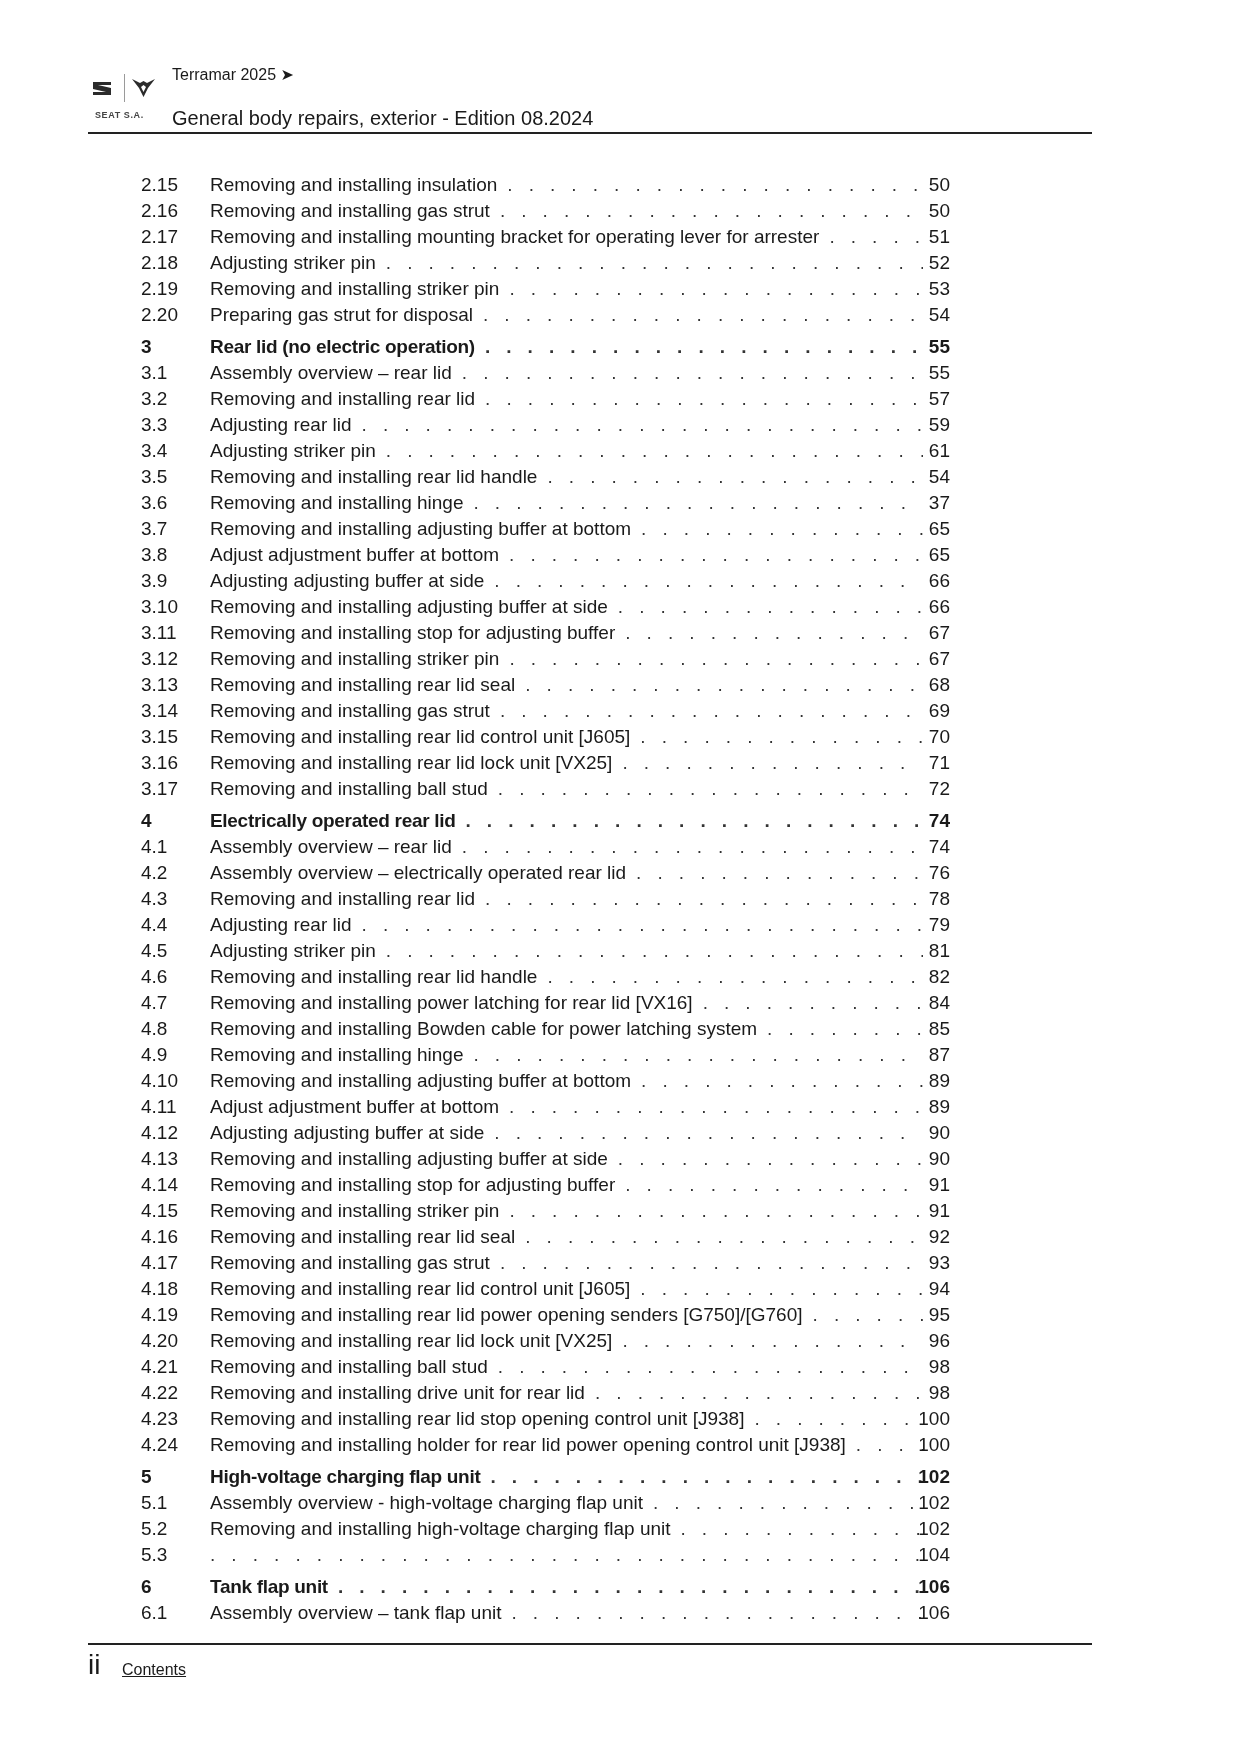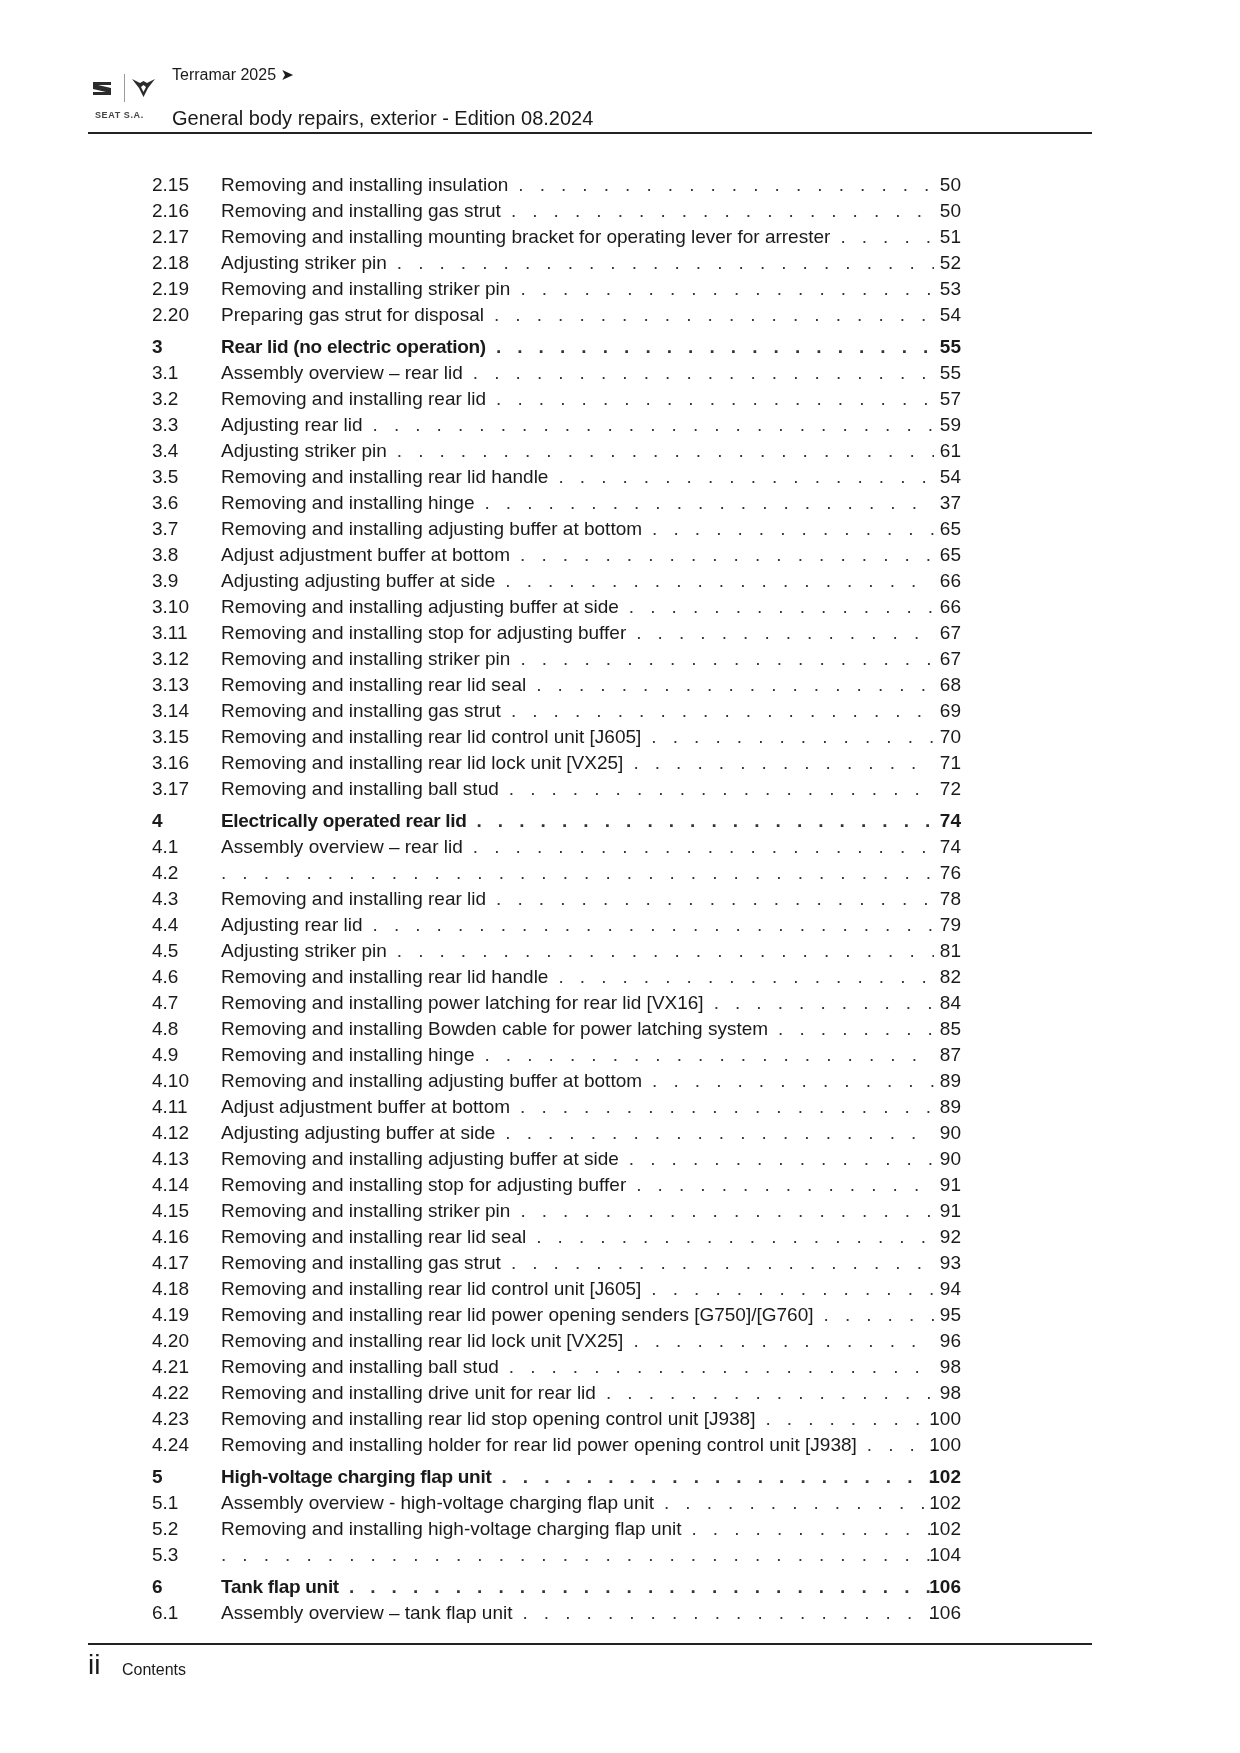--- a/index.html
+++ b/index.html
@@ -5,33 +5,33 @@
   html, body { margin: 0; padding: 0; background: #ffffff; }
   body { width: 1240px; height: 1753px; position: relative; overflow: hidden;
          font-family: "Liberation Sans", sans-serif; color: #1a1a1a; }
   .logo-seat { position: absolute; left: 92px; top: 81px; width: 20px; height: 15px; }
   .logo-divider { position: absolute; left: 124px; top: 74px; width: 1px; height: 28px; background: #9a9a9a; }
   .logo-cupra { position: absolute; left: 131px; top: 78px; width: 25px; height: 20px; }
   .company { position: absolute; left: 95px; top: 110px; font-size: 9px; letter-spacing: 0.6px; color: #444; font-weight: bold; }
   .hdr-line1 { position: absolute; left: 172px; top: 64px; font-size: 16px; line-height: 22px; white-space: nowrap; }
   .hdr-line2 { position: absolute; left: 172px; top: 107px; font-size: 20px; line-height: 22px; white-space: nowrap; }
   .rule-top { position: absolute; left: 88px; top: 132px; width: 1004px; height: 2px; background: #222; }
-  .toc { position: absolute; left: 13px; top: 172px; width: 1096px; }
+  .toc { position: absolute; left: 2px; top: 172px; width: 1096px; }
   .row { position: relative; height: 26px; display: flex; align-items: center; font-size: 19px; line-height: 26px; white-space: nowrap; }
   .row.chapter { margin-top: 6px; font-weight: bold; }
   .num { position: absolute; left: 139px; }
   .title-wrap { position: absolute; left: 208px; right: 175px; display: flex; overflow: hidden; }
   .title { flex: none; padding-right: 10px; }
   .row.chapter .title { letter-spacing: -0.3px; }
   .leader { flex: 1; overflow: hidden; color: #333; letter-spacing: 5.4px; font-weight: normal; }
   .row.chapter .leader { font-weight: bold; }
   .page { position: absolute; right: 148px; text-align: left; }
   .rule-bottom { position: absolute; left: 88px; top: 1643px; width: 1004px; height: 2px; background: #222; }
   .pg-roman { position: absolute; left: 88px; top: 1650px; font-size: 28px; line-height: 30px; }
-  .pg-label { position: absolute; left: 122px; top: 1660px; font-size: 16px; line-height: 20px; }
+  .pg-label { position: absolute; left: 122px; top: 1660px; font-size: 16px; line-height: 20px; text-decoration: underline; }
 </style>
 </head>
 <body>
 
 <div>
   <svg class="logo-seat" viewBox="0 0 20 15">
     <path d="M1 1 H19 V4 H6 L19 7 V14 H1 V11 H14 L1 8 Z" fill="#2b2b2b"></path>
   </svg>
   <div class="logo-divider"></div>
   <svg class="logo-cupra" viewBox="0 0 25 20">
@@ -248,20 +248,21 @@
     <span class="num">4.1</span>
     <span class="title-wrap">
       <span class="title">Assembly overview – rear lid</span>
       <span class="leader">. . . . . . . . . . . . . . . . . . . . . . . . . . . . . . . . . . . . . . . . . . . . . . . . . . . . . . . . . . . . . . . . . . . . . . . . . . . . . . . . . . . . . . . . . . . . . . . . . . . . . . . . . . . . . . . . . . . . . . . . </span>
     </span>
     <span class="page">74</span>
   </div>
     <div class="row">
     <span class="num">4.2</span>
     <span class="title-wrap">
+      <span class="title">Assembly overview – electrically operated rear lid</span>
       <span class="leader">. . . . . . . . . . . . . . . . . . . . . . . . . . . . . . . . . . . . . . . . . . . . . . . . . . . . . . . . . . . . . . . . . . . . . . . . . . . . . . . . . . . . . . . . . . . . . . . . . . . . . . . . . . . . . . . . . . . . . . . . </span>
     </span>
     <span class="page">76</span>
   </div>
     <div class="row">
     <span class="num">4.3</span>
     <span class="title-wrap">
       <span class="title">Removing and installing rear lid</span>
       <span class="leader">. . . . . . . . . . . . . . . . . . . . . . . . . . . . . . . . . . . . . . . . . . . . . . . . . . . . . . . . . . . . . . . . . . . . . . . . . . . . . . . . . . . . . . . . . . . . . . . . . . . . . . . . . . . . . . . . . . . . . . . . </span>
     </span>

